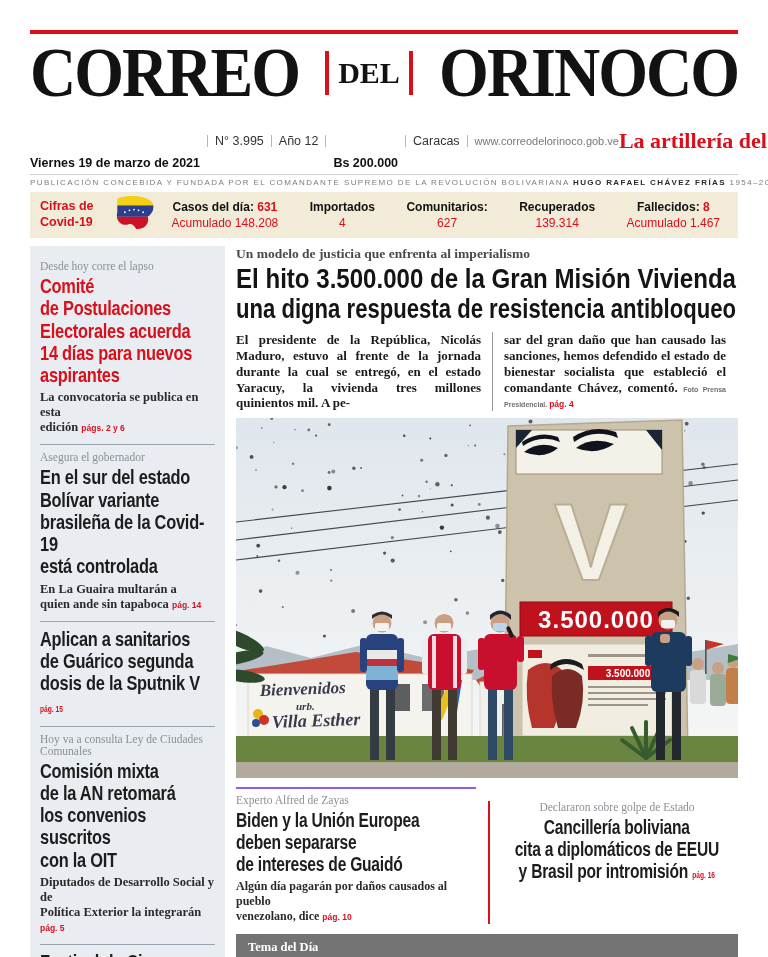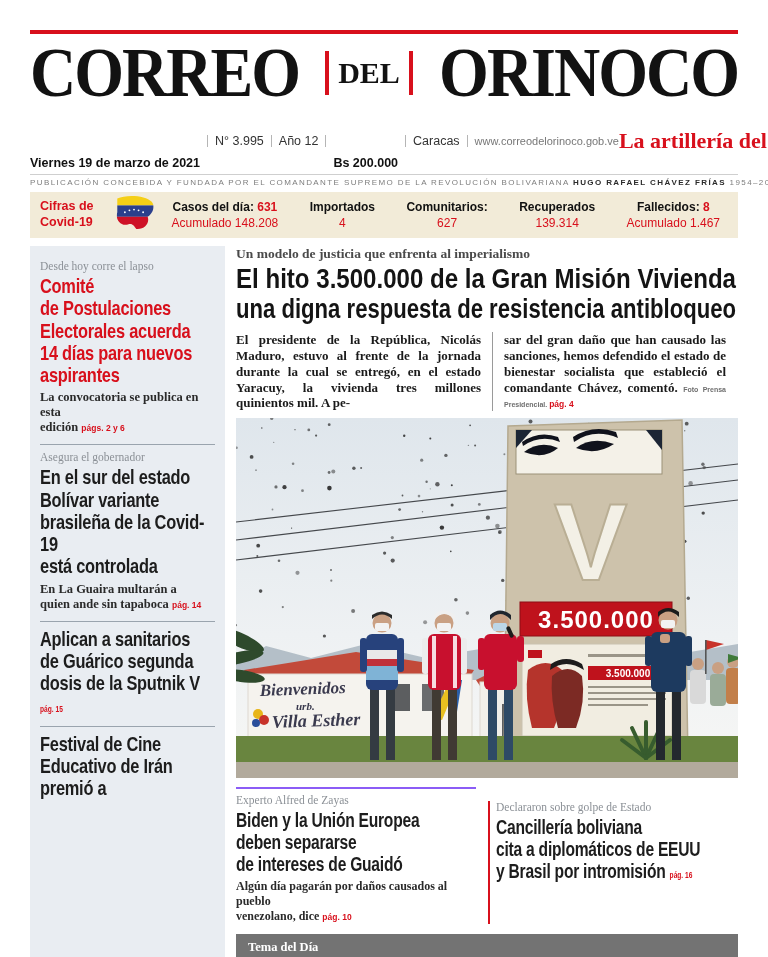--- a/index.html
+++ b/index.html
@@ -53,21 +53,21 @@
   .m-body { display:flex; margin-top:6px; }
   .m-bodycol { width:245px; font-family:"Liberation Serif", serif; font-weight:700; font-size:13px; line-height:1.22; text-align:justify; color:#1a1a1a; }
   .m-bodycol.c2 { border-left:1px solid #9a9a9a; padding-left:11px; margin-left:11px; width:234px; }
   .credit { font-size:7px; font-weight:bold; color:#6e6e6e; font-family:"Liberation Sans", sans-serif; }
   .photo-wrap { margin-top:7px; }
   .photo-wrap svg { display:block; }
 
   
   .bstories { display:flex; margin-top:9px; }
   .bs-left { width:240px; border-top:2px solid #8b5cf6; padding-top:5px; }
-  .bs-right { width:250px; border-left:2px solid #d8101c; margin-left:12px; padding-left:6px; margin-top:14px; }
+  .bs-right { width:250px; border-left:2px solid #d8101c; margin-left:12px; padding-left:6px; margin-top:14px;text-align:center; }
   .bs-head { font-weight:bold; font-size:20px; line-height:1.1; letter-spacing:-0.3px; color:#1d1d1d; white-space:pre-line; }
   .bs-sub { font-family:"Liberation Serif", serif; font-weight:700; font-size:12px; color:#2a2a2a; line-height:1.25; margin-top:4px; white-space:pre-line; }
 
   
   .tema-bar { margin-top:10px; background:#737373; color:#fff; padding:6px 12px 8px 12px; height:54px; }
   .tema-label { font-family:"Liberation Serif", serif; font-weight:700; font-size:12.5px; }
   .tema-bar svg { display:block; }
 </style>
 </head>
 <body>
@@ -169,20 +169,29 @@
 Bolívar variante
 brasileña de la Covid-19
 está controlada</div>
         <div class="sb-sub"><span>En La Guaira multarán a
 quien ande sin tapaboca </span><span class="pgref">pág. 14</span></div>
       </div>
       <div class="sb-story">
         <div class="sb-head cond"><span>Aplican a sanitarios
 de Guárico segunda
 dosis de la Sputnik V </span><span class="pgref">pág. 15</span></div>
+      </div>
+      <div class="sb-story">
+        <div class="kicker">Hoy va a consulta Ley de Ciudades Comunales</div>
+        <div class="sb-head cond">Comisión mixta
+de la AN retomará
+los convenios suscritos
+con la OIT</div>
+        <div class="sb-sub"><span>Diputados de Desarrollo Social y de
+Política Exterior la integrarán </span><span class="pgref">pág. 5</span></div>
       </div>
       <div class="sb-story">
         <div class="sb-head cond"><span>Festival de Cine
 Educativo de Irán
 premió a </span></div>
       </div>
 
     </div>
 
     <div class="main-col">

